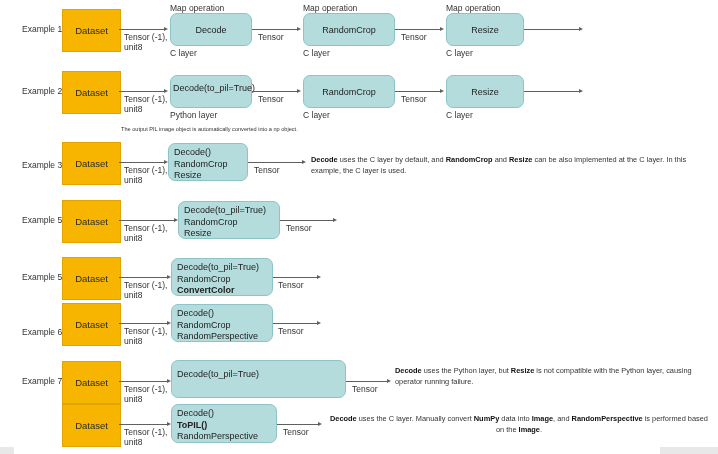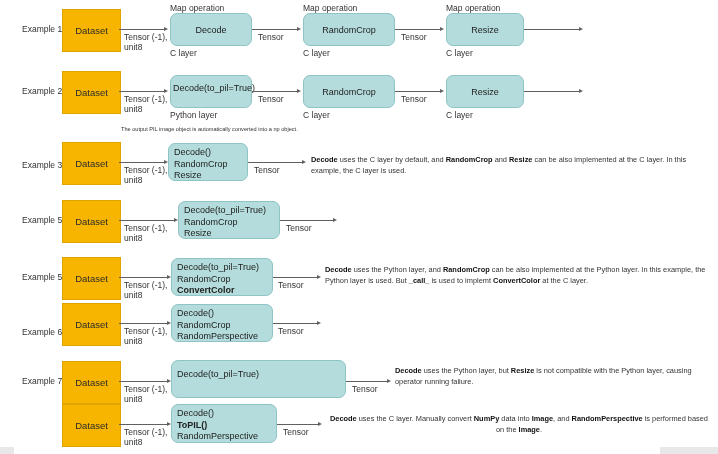--- a/index.html
+++ b/index.html
@@ -190,21 +190,20 @@
     <div>unit8</div>
   </div>
   <div class="opbox stack" style="left:171px;top:258px;width:102px;height:38px;">
     <div>Decode(to_pil=True)</div>
     <div>RandomCrop</div>
     <div style="font-weight:bold;">ConvertColor</div>
   </div>
   <div class="line" style="left:273px;top:277px;width:45px;"></div>
   <div class="arrowhead" style="left:317px;top:274.5px;"></div>
   <div class="edge-label" style="left:278px;top:280px;">Tensor</div>
-  <div class="desc" style="left:325px;top:265px;width:388px;"><b>Decode</b> uses the Python layer, and <b>RandomCrop</b> can be also implemented at the Python layer. In this example, the Python layer is used. But <b>_call_</b> is used to implemt <b>ConvertColor</b> at the C layer.</div>
 
   <div class="ex-label" style="left:22px;top:327px;">Example 6</div>
   <div class="dataset" style="left:62px;top:303px;width:57px;height:41px;">
     <span>Dataset</span>
   </div>
   <div class="line" style="left:119px;top:323px;width:49px;"></div>
   <div class="arrowhead" style="left:167px;top:320.5px;"></div>
   <div class="edge-label" style="left:124px;top:326px;">
     <div>Tensor (-1),</div>
     <div>unit8</div>

